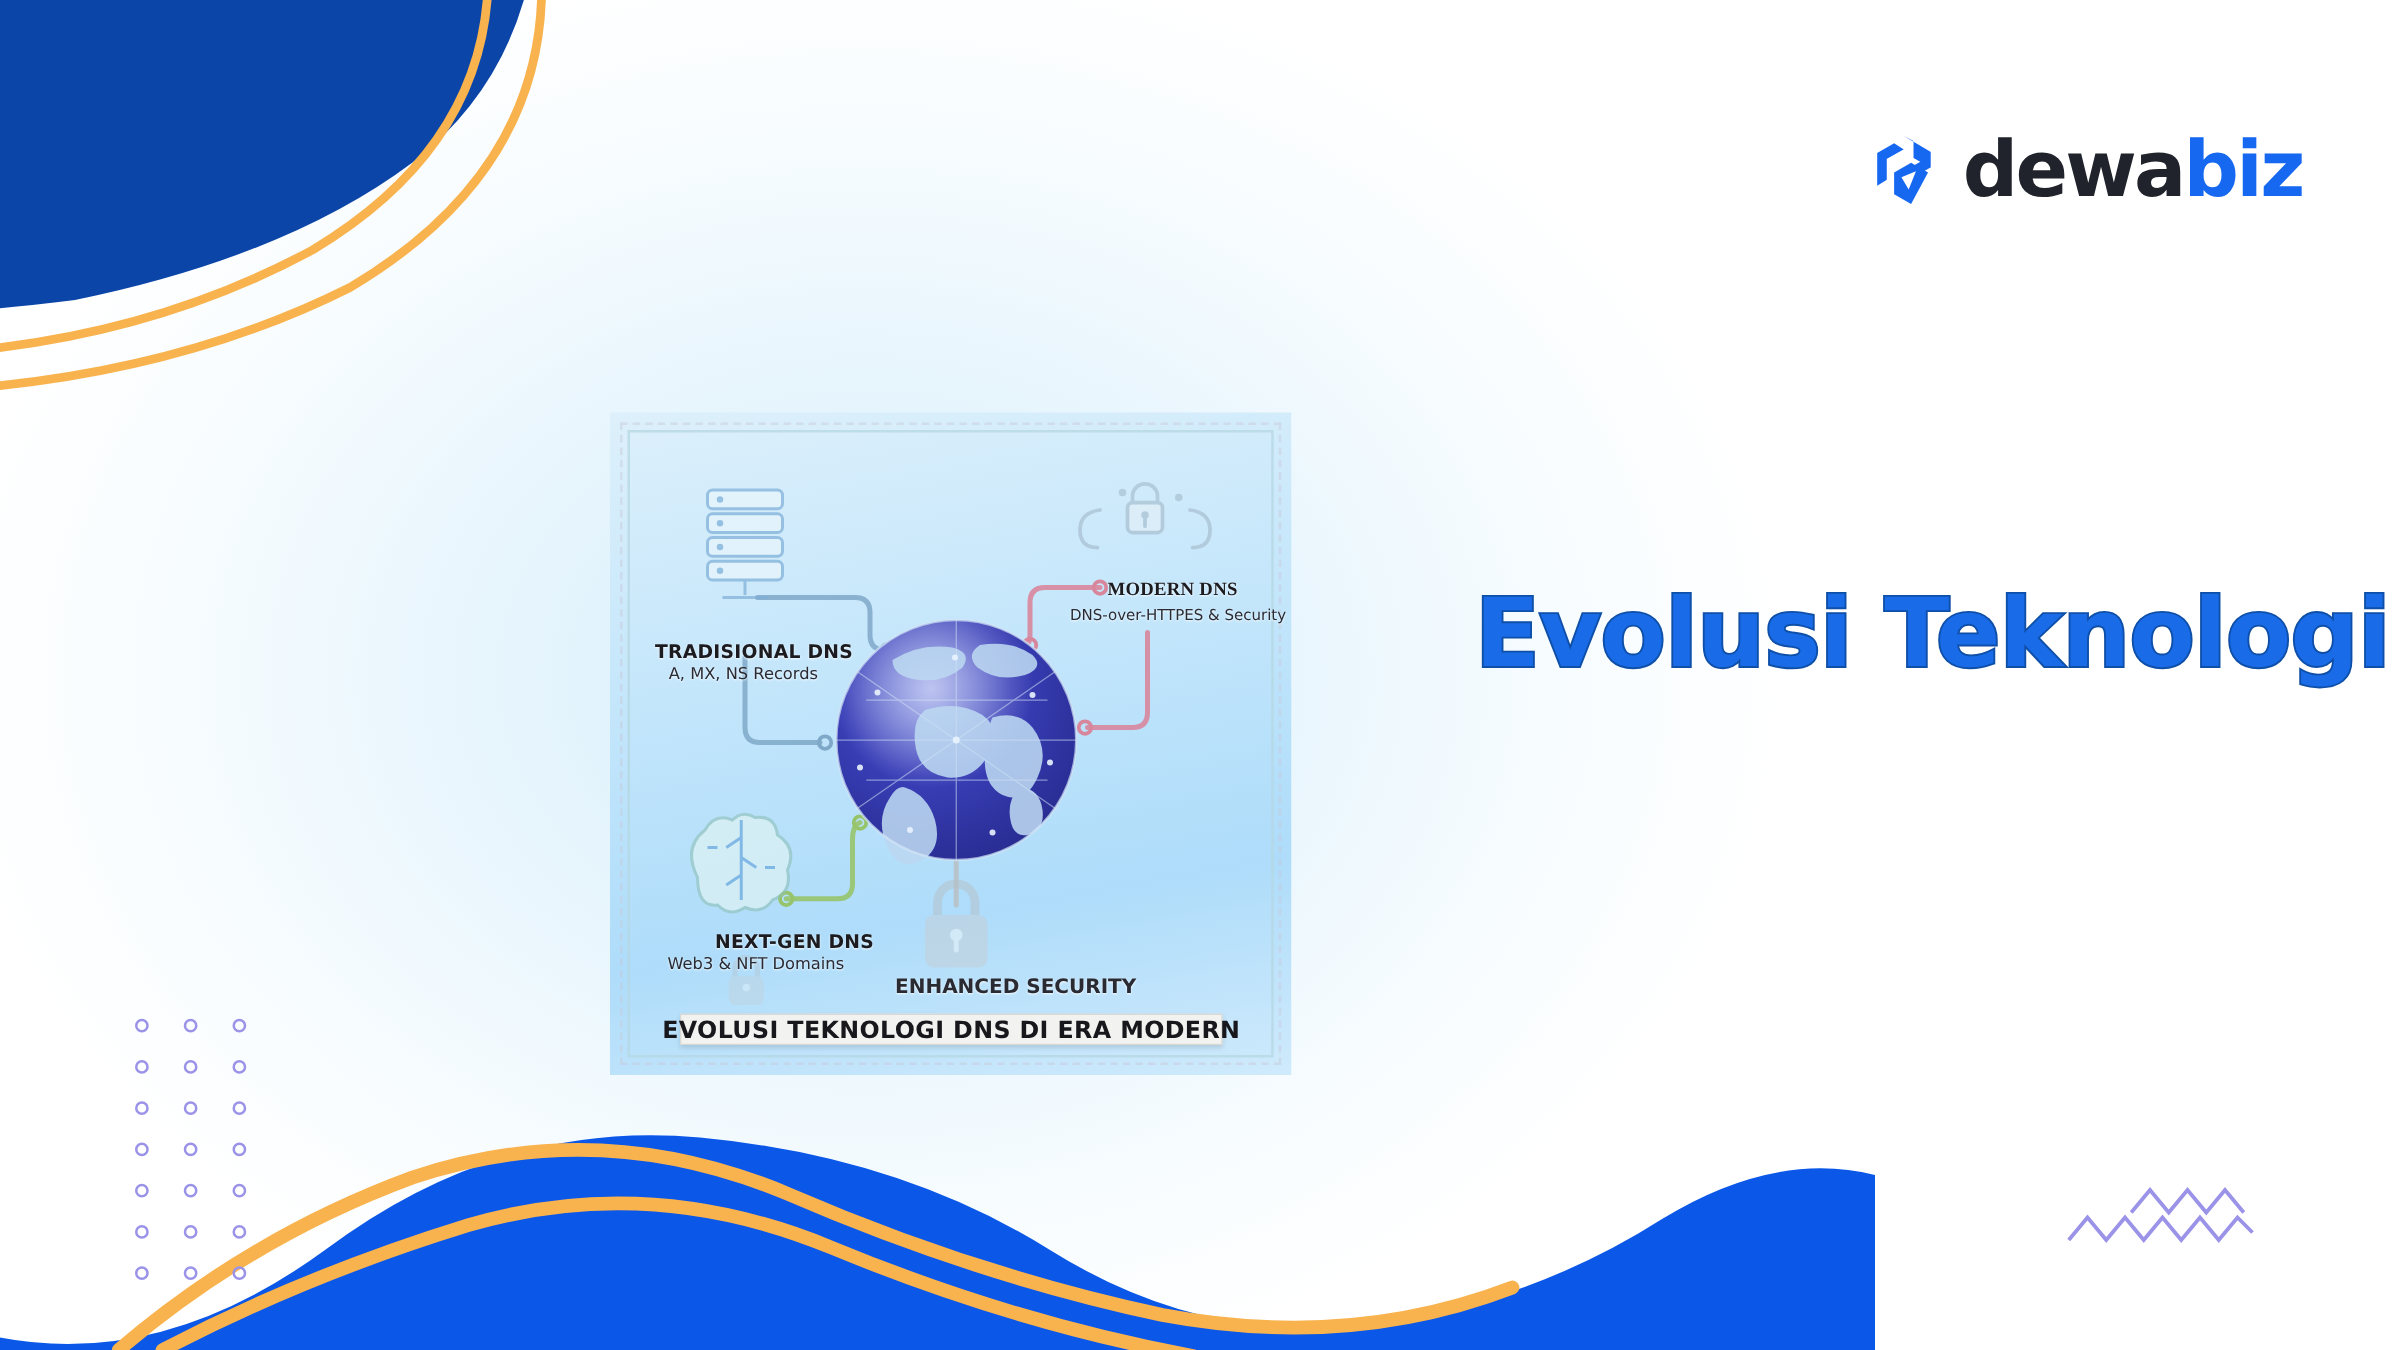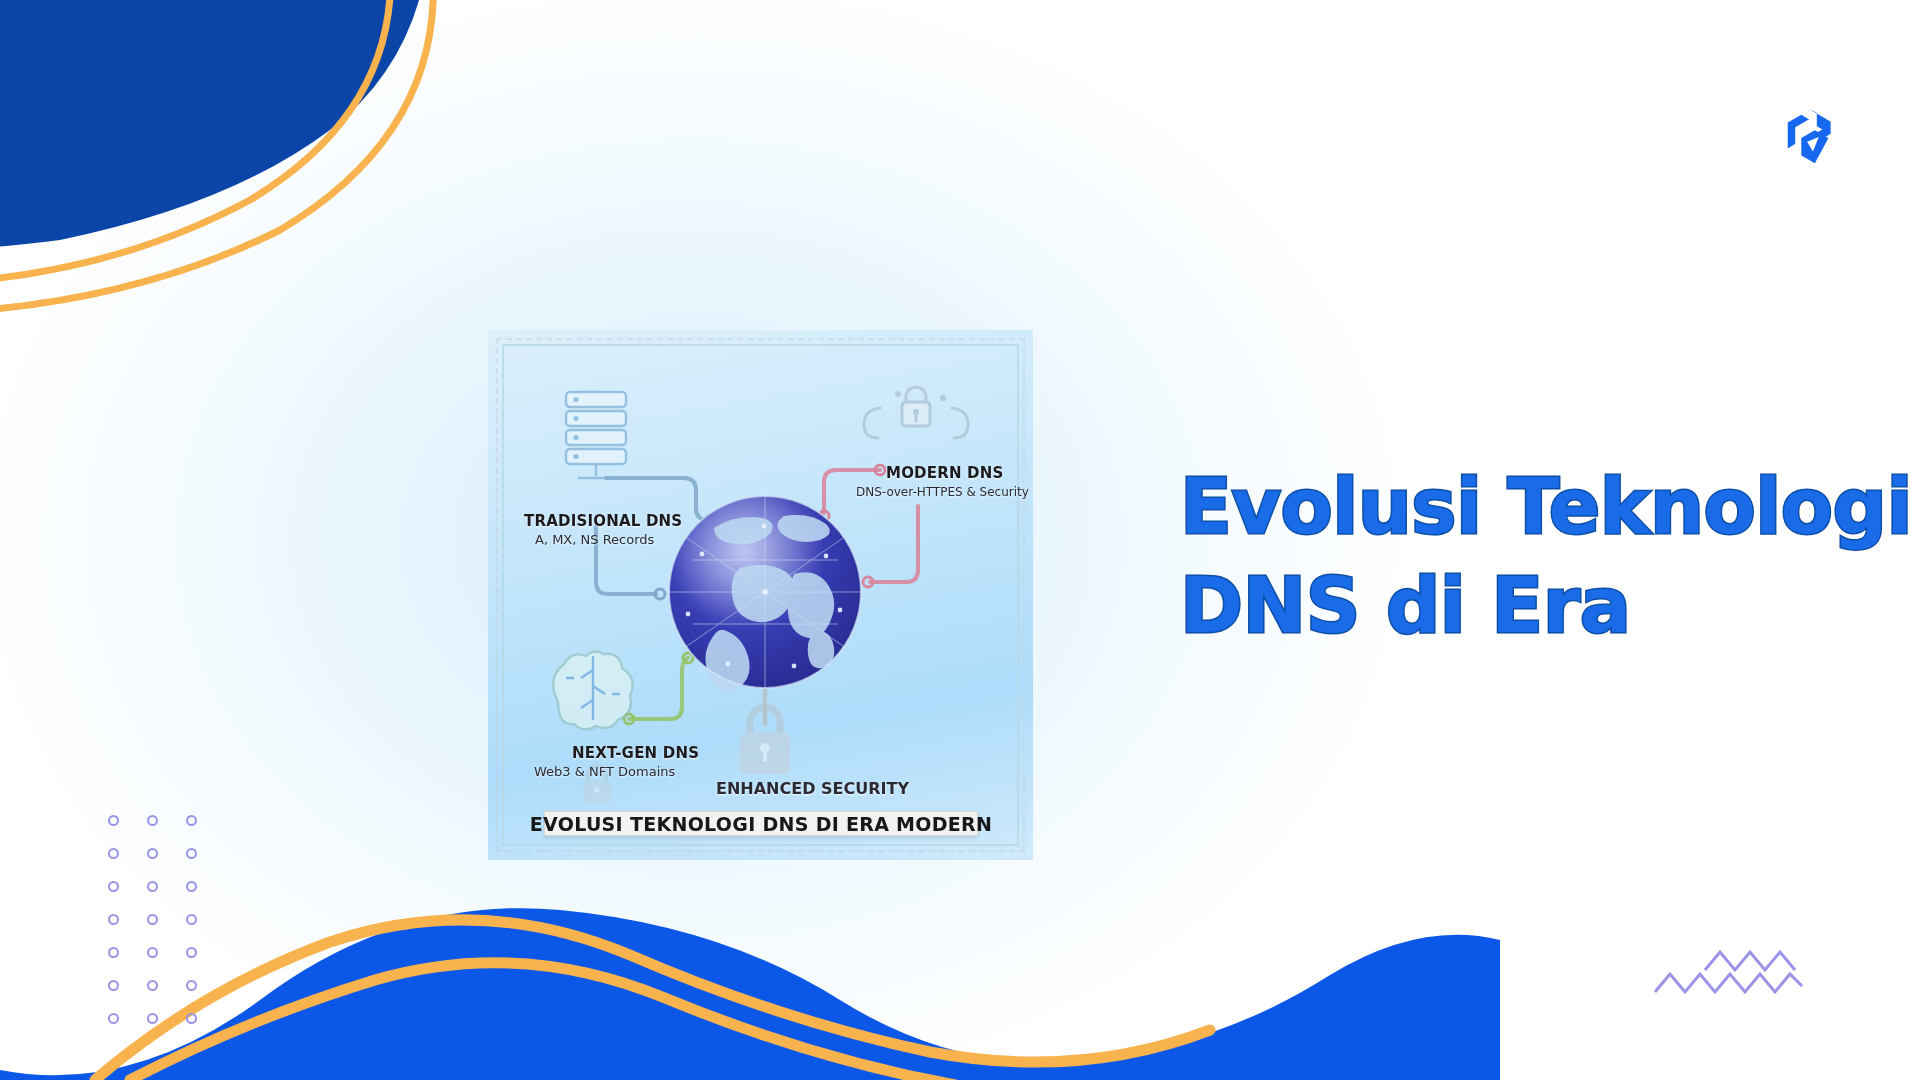--- a/index.html
+++ b/index.html
@@ -160,25 +160,27 @@
 
 <div id="logo">
   <svg class="mark" viewBox="0 0 64 64">
     <path d="M30 4 L52 17 L52 30 L38 22 L38 8 Z" fill="#1668f0"></path>
     <path d="M52 17 L52 30 L38 38 L30 33 L44 25 Z" fill="#1668f0"></path>
     <path d="M8 18 L22 10 L30 15 L16 23 L16 40 L8 45 Z" fill="#1668f0"></path>
     <path d="M16 23 L30 15 L30 33 L16 41 Z" fill="#ffffff"></path>
     <path d="M22 34 L36 26 L50 34 L36 60 L22 52 Z" fill="#1668f0"></path>
     <path d="M28 38 L40 33 L34 48 Z" fill="#ffffff"></path>
   </svg>
+  <div class="wordmark">
+    <span class="wm-dark">dewa</span><span class="wm-blue">biz</span>
+  </div>
 </div>
 
 <div id="headline">
   <div class="line">Evolusi Teknologi</div>
-  <div class="line">DNS di Era</div>
 </div>
 
 <div id="infographic">
   <div class="frame-outer"></div>
   <div class="frame"></div>
 
   <svg style="position:absolute;inset:0;width:100%;height:100%" viewBox="0 0 545 530">
     <defs>
       <radialGradient id="globeGrad" cx="38%" cy="30%" r="78%">
         <stop offset="0%" stop-color="#6f7fe0"></stop>
@@ -280,21 +282,21 @@
     <g opacity=".38">
       <path d="M100 452 v-7 a9 9 0 0 1 18 0 v7" fill="none" stroke="#b5c2ca" stroke-width="4"></path>
       <rect x="95" y="451" width="28" height="23" rx="5" fill="#c4d0d8"></rect>
       <circle cx="109" cy="460" r="3" fill="#eef4f7"></circle>
     </g>
   </svg>
 
   <div class="node-title" style="position:absolute;left:36px;top:182px;font-size:15px;">TRADISIONAL DNS</div>
   <div class="node-sub" style="position:absolute;left:47px;top:202px;font-size:13px;">A, MX, NS Records</div>
 
-  <div class="node-title" style="position:absolute;left:398px;top:134px;font-size:15px;">MODERN DNS</div>
+  <div class="node-title" style="position:absolute;left:398px;top:134px;font-size:15px;font-family:Liberation Serif, serif;">MODERN DNS</div>
   <div class="node-sub" style="position:absolute;left:368px;top:155px;font-size:12px;">DNS-over-HTTPES &amp; Security</div>
 
   <div class="node-title" style="position:absolute;left:50px;top:414px;font-size:15px;margin-left:34px;">NEXT-GEN DNS</div>
   <div class="node-sub" style="position:absolute;left:46px;top:434px;font-size:13px;">Web3 &amp; NFT Domains</div>
 
   <div class="node-sub" style="position:absolute;left:228px;top:449px;font-size:16px;font-weight:700;">ENHANCED SECURITY</div>
 
   <div id="caption-banner">
     <span>EVOLUSI TEKNOLOGI DNS DI ERA MODERN</span>
   </div>

